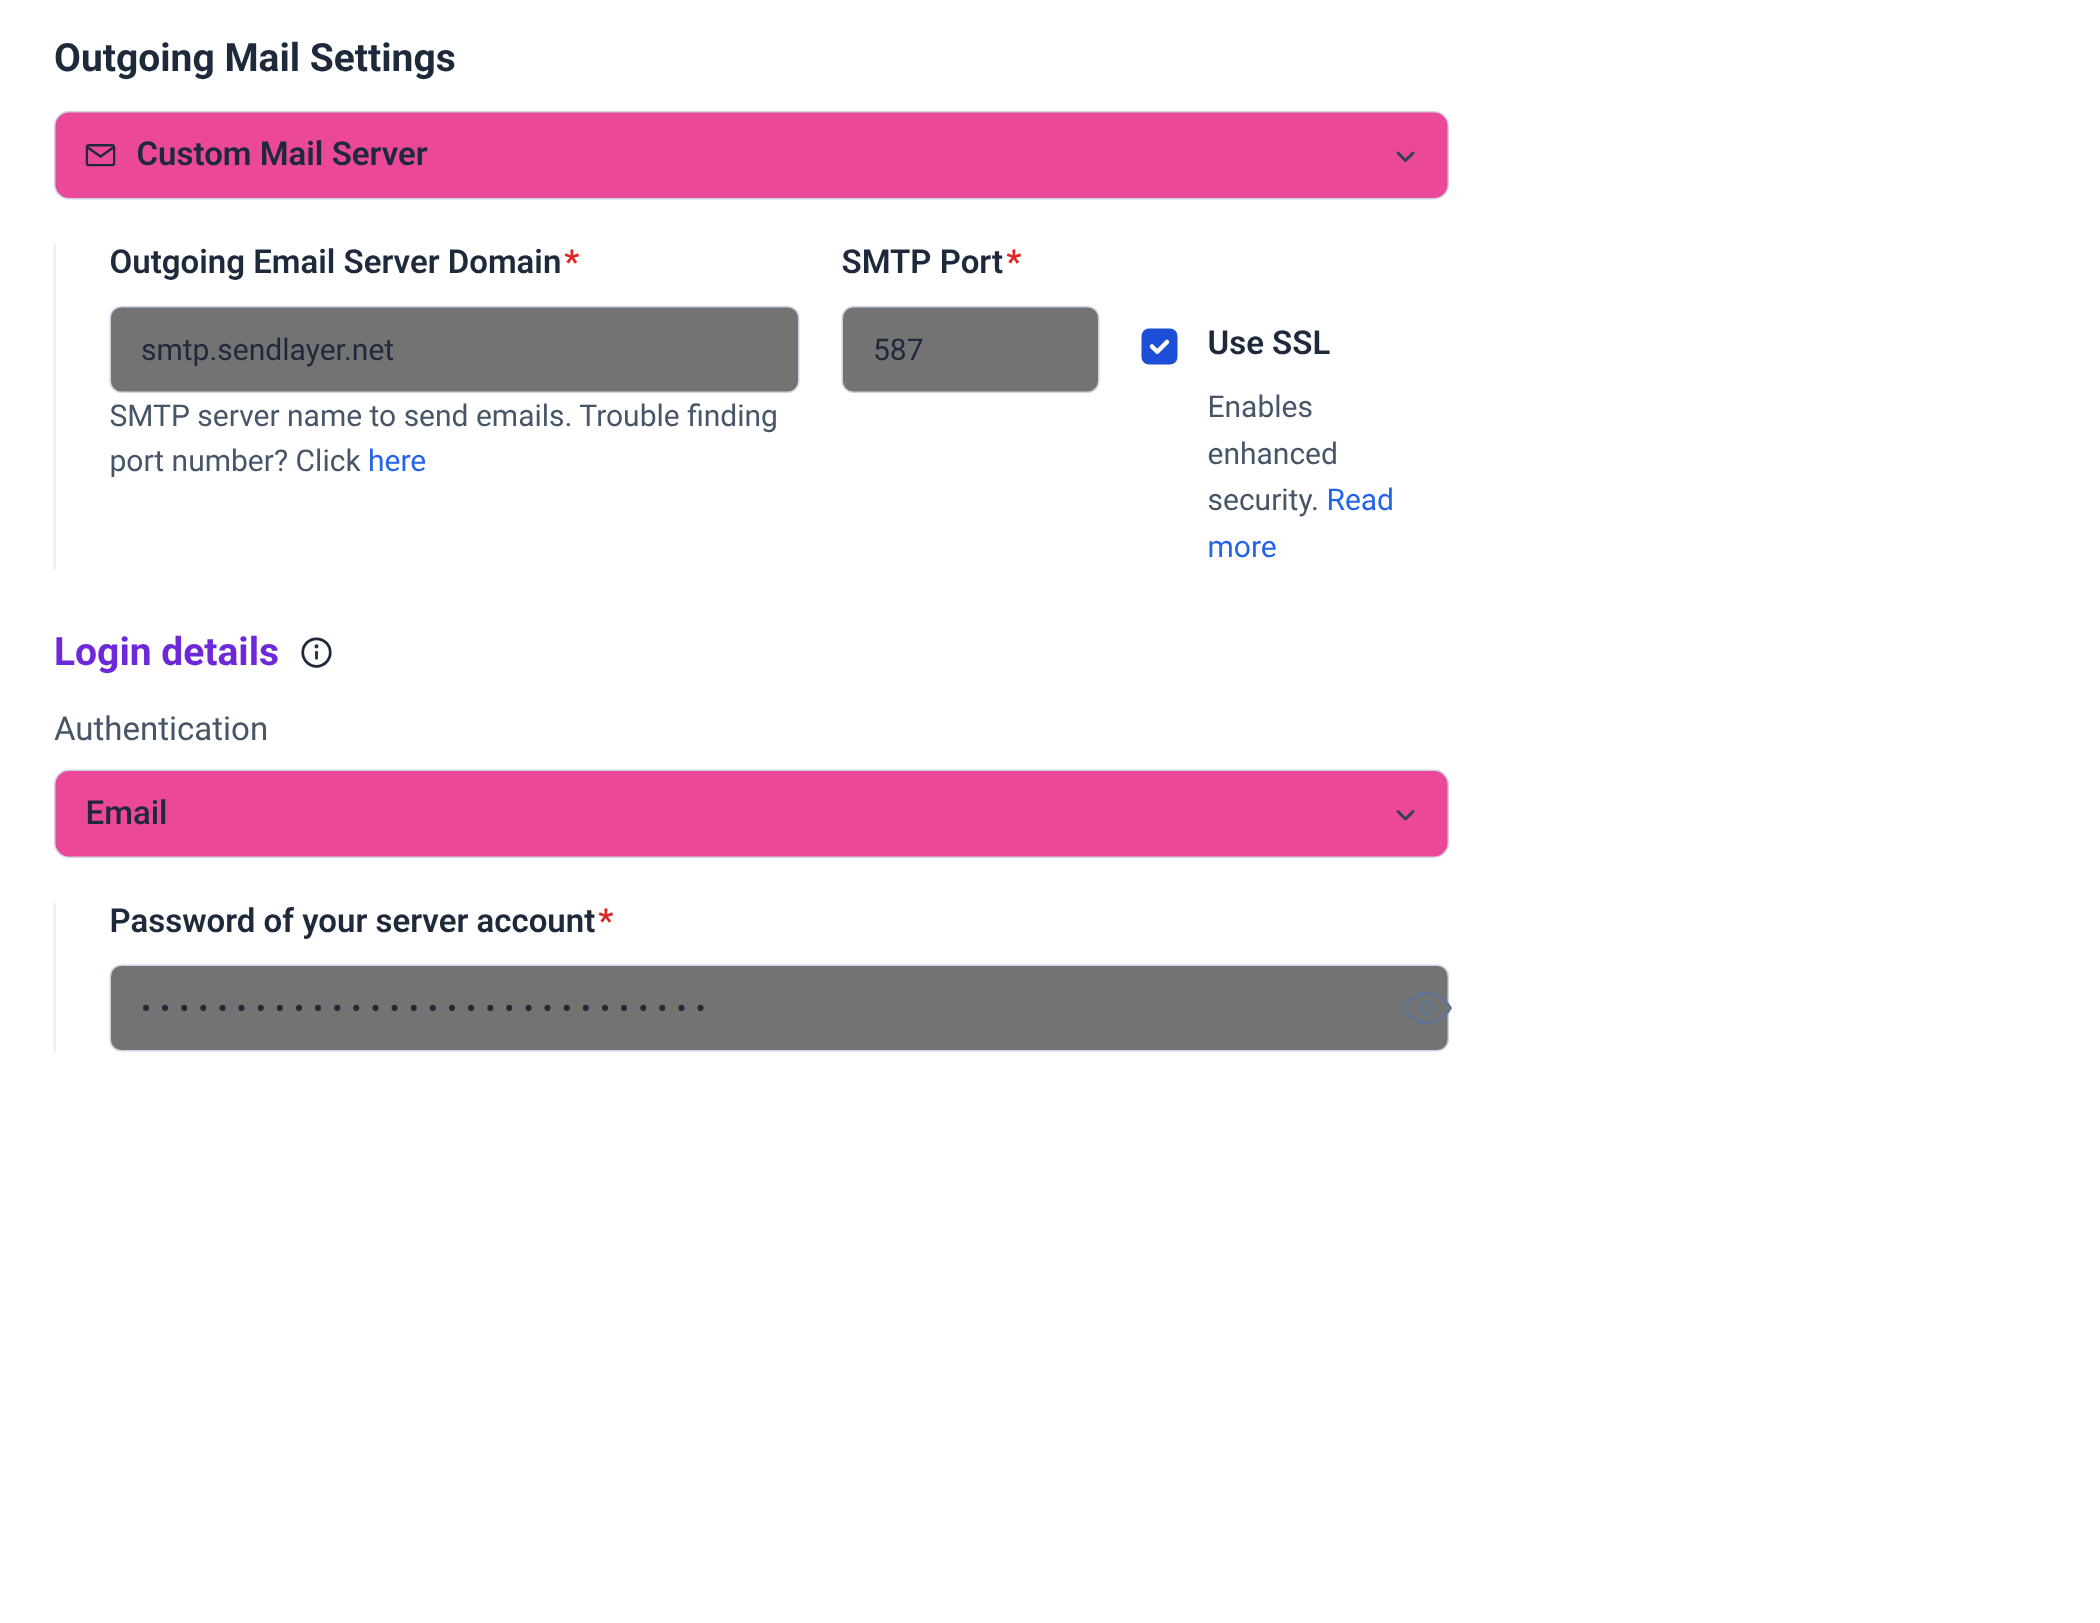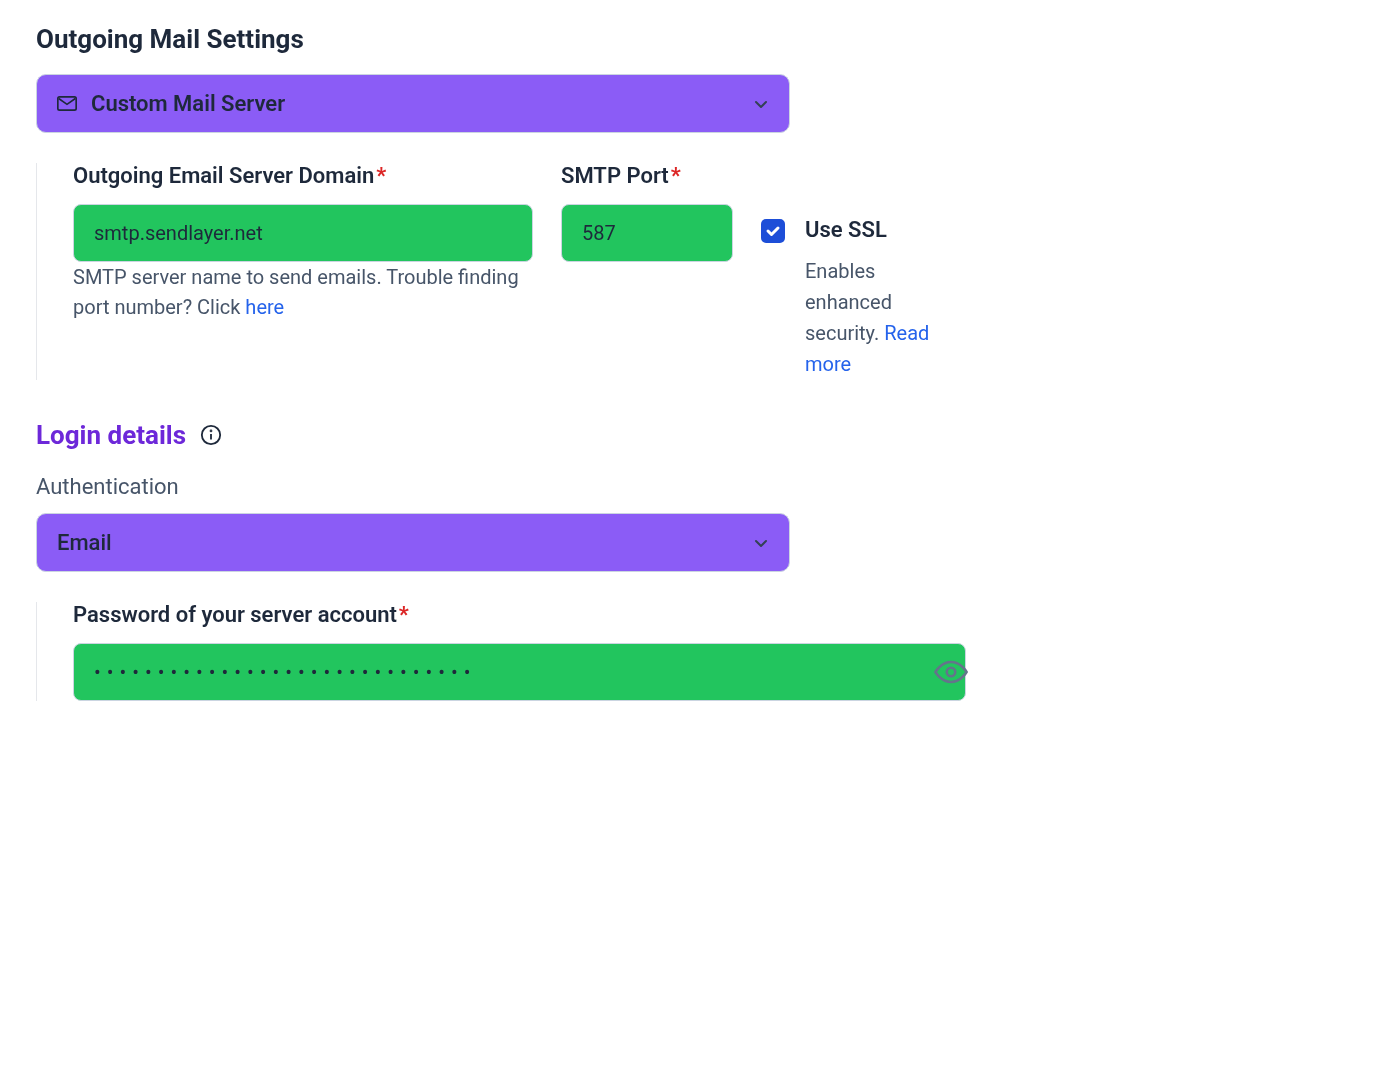--- a/index.html
+++ b/index.html
@@ -13,29 +13,29 @@
       color: #1f2937;
       padding: 24px 36px;
     }
     .section-title {
       font-size: 26px;
       font-weight: 700;
       color: #1e293b;
       margin-bottom: 20px;
     }
     .select-box {
-      width: 754px;
+      width: 930px;
       border: 1px solid #cbd5e1;
       border-radius: 10px;
       padding: 16px 20px;
       display: flex;
       align-items: center;
       gap: 14px;
       cursor: pointer;
-      background: #8b5cf6;
+      background: #ec4899;
       margin-bottom: 30px;
     }
     .select-box .mail-icon {
       width: 20px;
       height: 16px;
       flex-shrink: 0;
     }
     .select-box .select-value {
       flex: 1;
       font-size: 22px;
@@ -72,21 +72,21 @@
       color: #dc2626;
       font-weight: 700;
       margin-left: 2px;
     }
     .text-input {
       border: 1px solid #cbd5e1;
       border-radius: 8px;
       padding: 16px 20px;
       font-size: 20px;
       color: #1e293b;
-      background: #22c55e;
+      background: #737373;
       outline: none;
       font-family: inherit;
     }
     .help-text {
       font-size: 20px;
       color: #475569;
       line-height: 1.5;
     }
     .help-text a {
       color: #2563eb;

